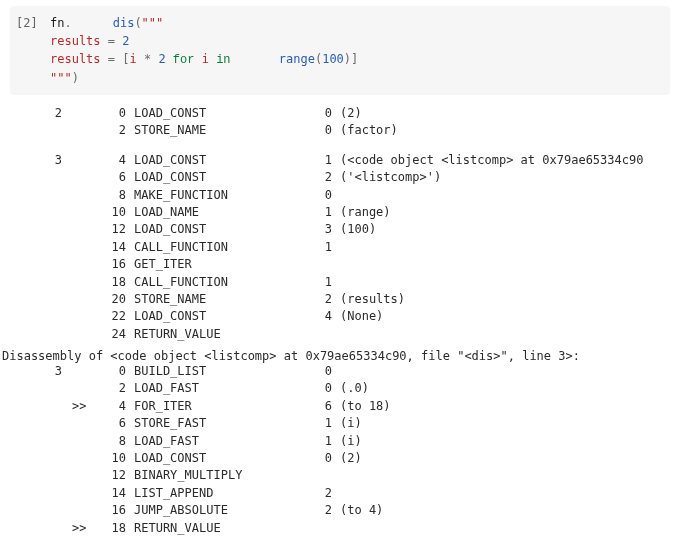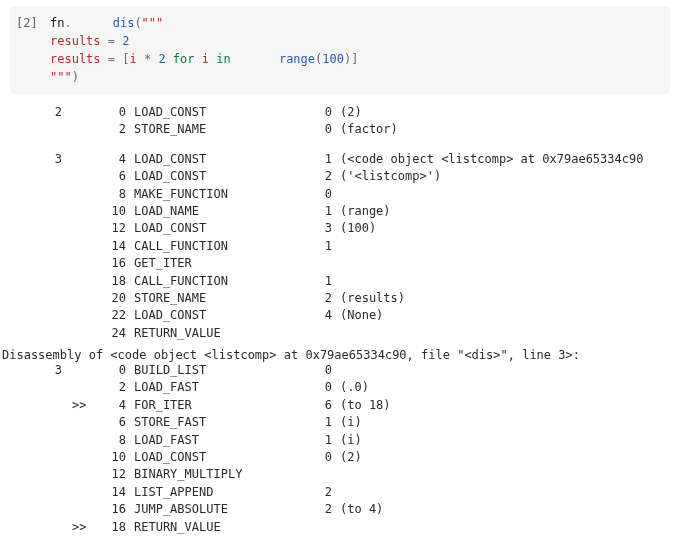--- a/index.html
+++ b/index.html
@@ -28,21 +28,21 @@
   }
   .code-body {
     white-space: pre;
     color: #1a1a1a;
   }
   .tok-fn   { color: #2a5db0; margin-left: 41px; }
   .tok-name { color: #b52a2a; }
   .tok-op   { color: #6b6b6b; }
   .tok-num  { color: #2a5db0; }
   .tok-str  { color: #b52a2a; }
-  .tok-kw   { color: #0b7a3b; }
+  .tok-kw   { color: #0b7a3b; font-family: Liberation Mono, monospace; }
 
   .output {
     font-family: ui-monospace, SFMono-Regular, Menlo, Consolas, monospace;
     font-size: 12px;
     line-height: 1.45;
     color: #2a2a2a;
     padding: 0 14px 6px 14px;
     white-space: pre;
     overflow: hidden;
   }

